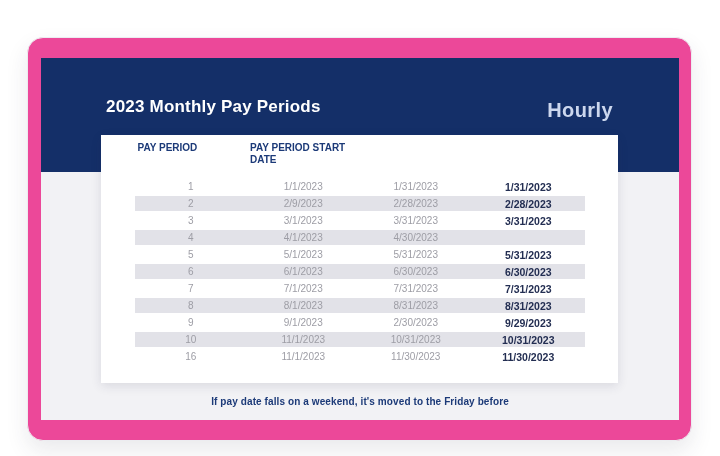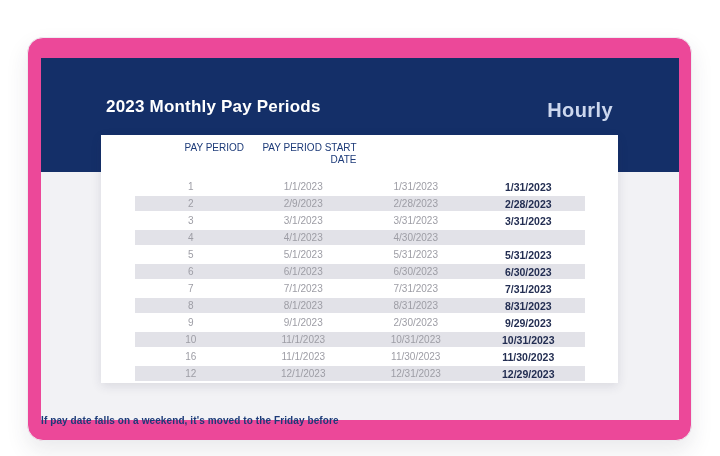--- a/index.html
+++ b/index.html
@@ -49,23 +49,23 @@
   }
   .ptable { width:450px; margin:0 auto; }
   .thead {
     display:grid;
     grid-template-columns:repeat(4, 1fr);
     align-items:start;
     height:43px;
     padding-top:7px;
   }
   .th {
-    font-size:10px; font-weight:normal;
+    font-size:10px; font-weight:bold;
     color:var(--header_text);
-    text-align:right;
+    text-align:left;
     line-height:12px;
     padding:0 3px;
   }
   .trow {
     display:grid;
     grid-template-columns:repeat(4, 1fr);
     align-items:center;
     height:17px;
     text-align:center;
     font-size:10px;
@@ -75,23 +75,23 @@
     background:var(--stripe);
     border-top:1px solid #ffffff;
     border-bottom:1px solid #ffffff;
   }
   .cell-pay-date {
     font-weight:bold;
     color:var(--pay_date_text);
     font-size:10.5px;
   }
   .footer-note {
-    position:absolute; left:13px; top:377px;
+    position:absolute; left:13px; top:358px;
     width:638px;
-    text-align:left;
+    text-align:center;
     font-size:10px; font-weight:bold;
     color:var(--note_text);
     letter-spacing:0.1px;
   }
 </style>
 </head>
 <body>
 
 <div class="card">
 
@@ -178,25 +178,19 @@
     <div class="cell-pay-date">10/31/2023</div>
   </div>
 
   <div class="trow">
     <div>16</div>
     <div>11/1/2023</div>
     <div>11/30/2023</div>
     <div class="cell-pay-date">11/30/2023</div>
   </div>
 
-  <div class="trow striped">
-    <div>12</div>
-    <div>12/1/2023</div>
-    <div>12/31/2023</div>
-    <div class="cell-pay-date">12/29/2023</div>
-  </div>
 </div>
     </div>
   </div>
 
   <div class="footer-note">If pay date falls on a weekend, it's moved to the Friday before</div>
 
 </div>
 
 </body></html>

